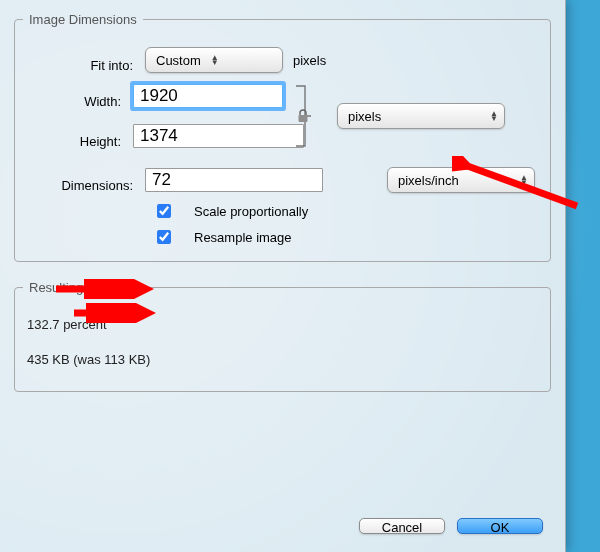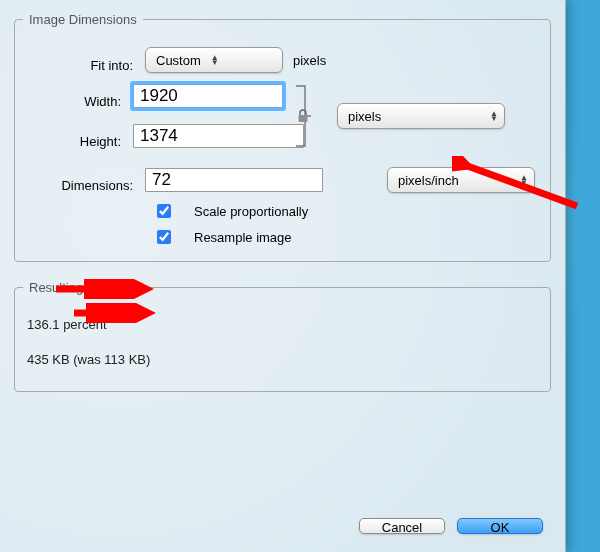--- a/index.html
+++ b/index.html
@@ -93,21 +93,21 @@
           <span>Scale proportionally</span>
         </div>
         <div class="chkrow">
           <input type="checkbox" checked="" style="">
           <span>Resample image</span>
         </div>
       </fieldset>
 
       <fieldset>
         <legend>Resulting Size</legend>
-        <div class="info">136.1 percent</div>
+        <div class="info">132.7 percent</div>
         <div class="info">435 KB (was 113 KB)</div>
       </fieldset>
 
     </div>
 
     <div class="btnbar">
       <button class="btn">Cancel</button>
       <button class="btn primary">OK</button>
     </div>
   </div>

